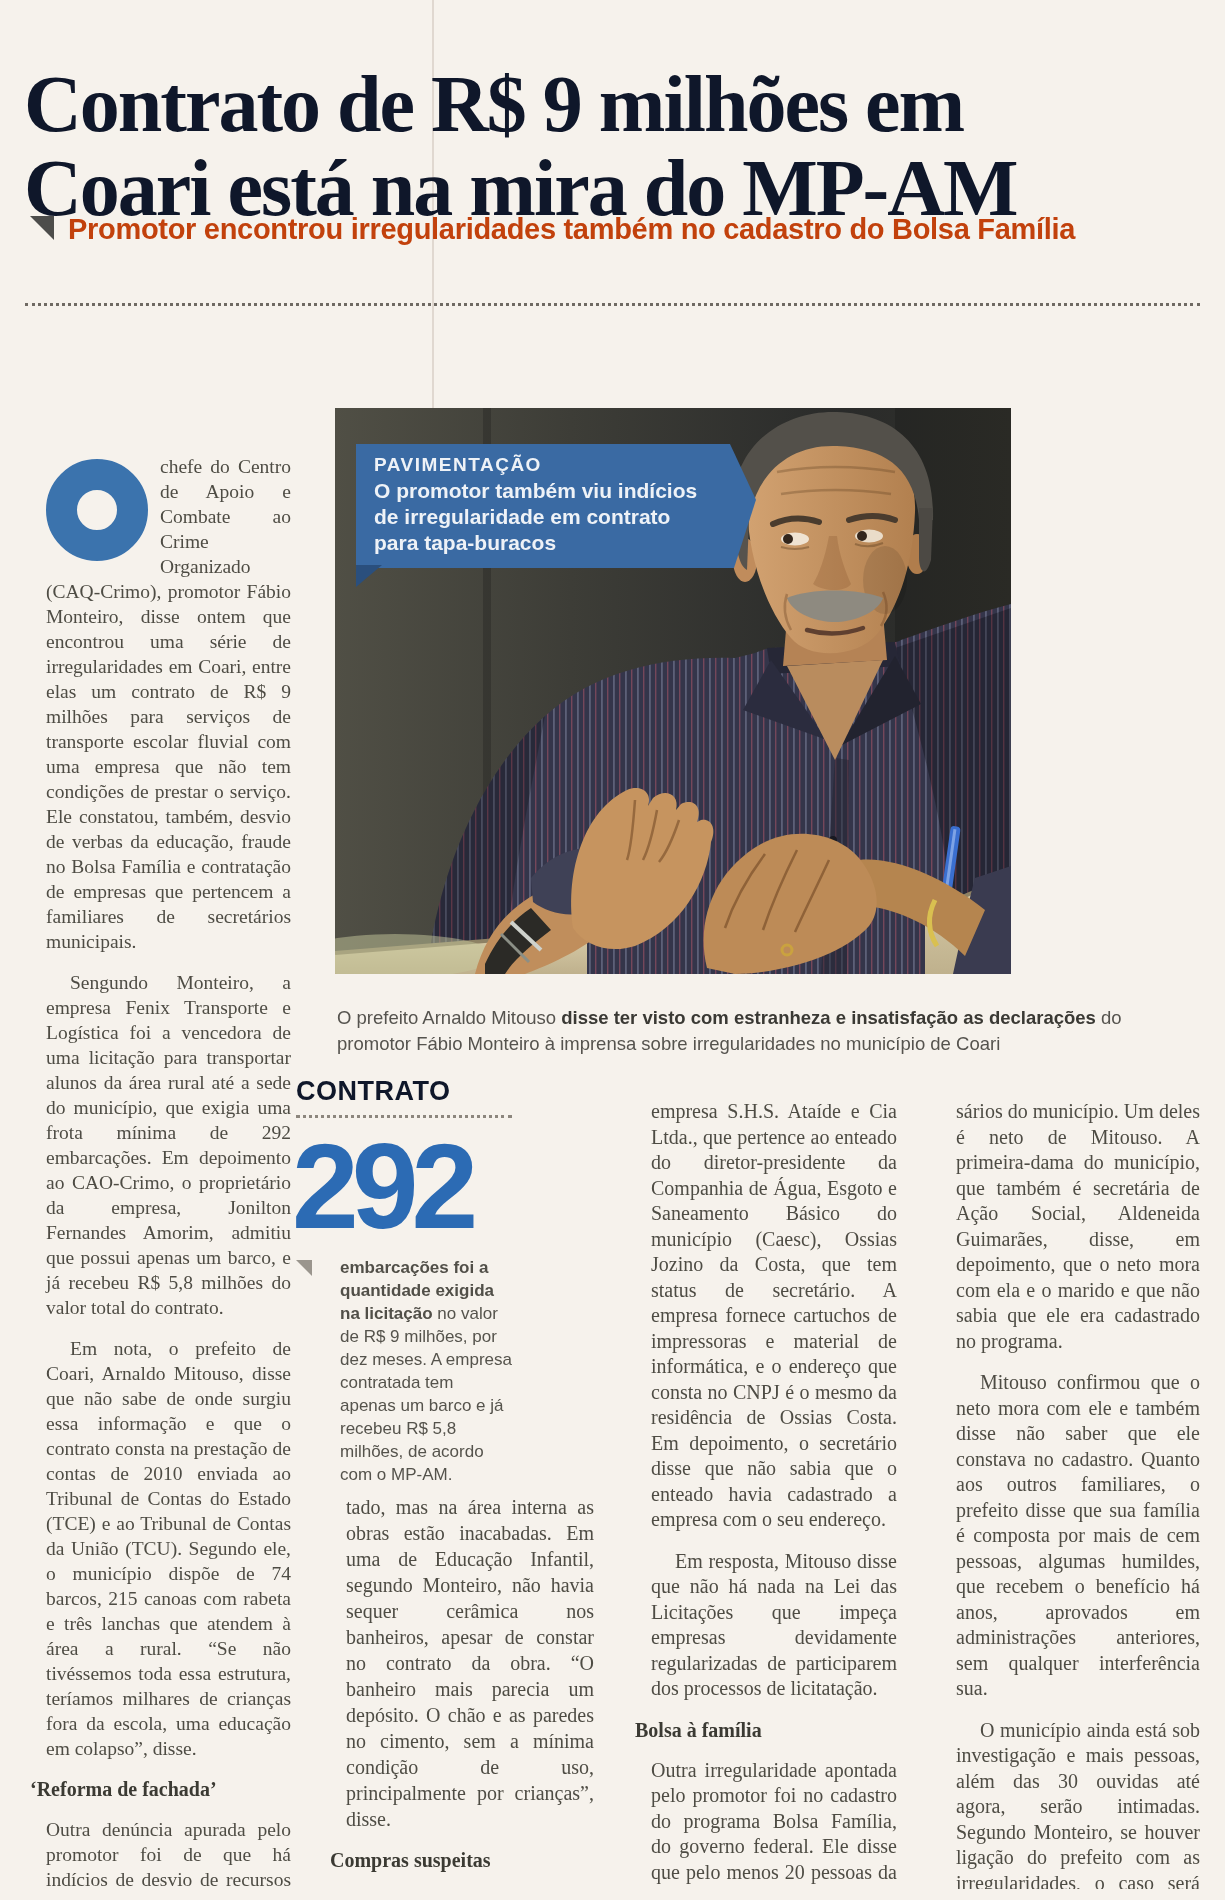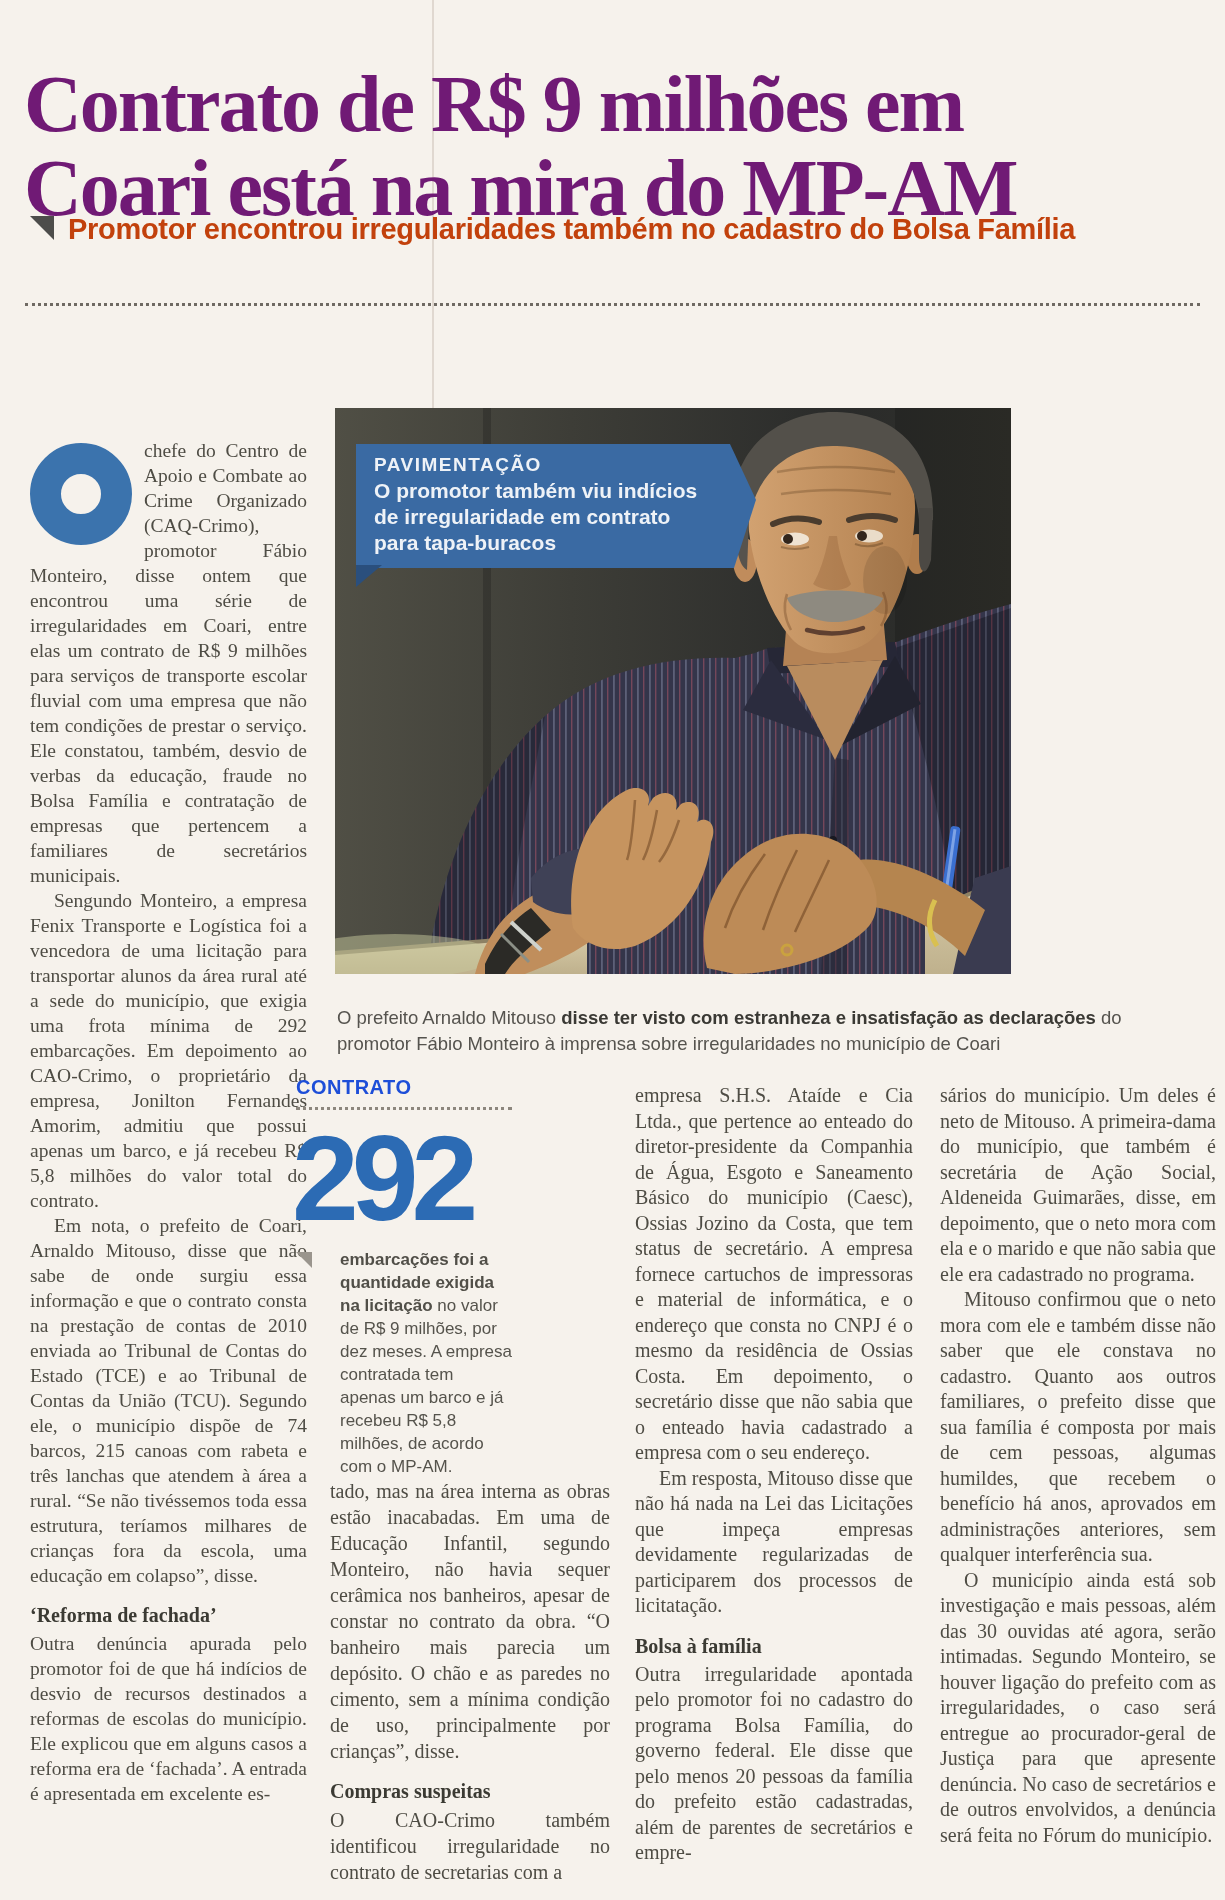--- a/index.html
+++ b/index.html
@@ -7,21 +7,21 @@
     position:relative;width:1225px;height:1900px;margin:0 auto;
     background:#f6f2ec;overflow:hidden;
     font-family:"Liberation Serif", serif;color:#4e4c46;
   }
   .crease{position:absolute;left:432px;top:0;width:2px;height:410px;background:rgba(205,195,185,.55);}
 
   
   .headline{
     position:absolute;left:24px;top:8px;width:1180px;
     font-family:"Liberation Serif", serif;font-weight:bold;
-    font-size:80px;line-height:84px;letter-spacing:-2px;color:#701a75;
+    font-size:80px;line-height:84px;letter-spacing:-2px;color:#0f172a;
   }
   
   .standfirst{position:absolute;left:30px;top:212px;width:1170px;display:flex;align-items:flex-start;}
   .tri-dark{width:0;height:0;border-top:24px solid #4d4d4b;border-left:24px solid transparent;margin:4px 14px 0 0;flex:none;}
   .standfirst-text{
     font-family:"Liberation Sans", sans-serif;font-weight:bold;
     font-size:29px;line-height:34px;color:#c2410c;letter-spacing:-0.3px;
   }
   .rule-dotted{border-top:3px dotted #6f6a63;}
   .rule-top{position:absolute;left:25px;right:25px;top:303px;}
@@ -29,21 +29,21 @@
   
   .byline{position:absolute;left:30px;top:330px;width:250px;
     font-family:"Liberation Sans", sans-serif;font-size:17px;line-height:23px;color:#4a4944;}
   .byline b{color:#38372f;}
   .byline .rule-dotted{margin:6px 0 10px 0;width:228px;}
   .dateline{font-weight:bold;color:#45443c;letter-spacing:.5px;}
 
   
   .col{position:absolute;text-align:justify;overflow:hidden;
     font-size:19.5px;line-height:25px;color:#4e4c44;}
-  .col p{margin:0;text-indent:24px;}
+  .col p{margin:16px;text-indent:24px;}
   .col p.noindent{text-indent:0;}
   .col h4{font-size:20px;line-height:24px;margin:15px 0 4px 0;color:#3b3a33;font-weight:bold;}
   .col-a{left:30px;top:438px;width:277px;height:1452px;}
   .col-b{left:330px;top:1478px;width:280px;height:414px;font-size:20px;line-height:26px;}
   .col-c{left:635px;top:1083px;width:278px;height:806px;font-size:20px;line-height:25.5px;}
   .col-d{left:940px;top:1083px;width:276px;height:806px;font-size:20px;line-height:25.5px;}
 
   .dropcap{
     float:left;width:102px;height:102px;box-sizing:border-box;
     border:31px solid #3b73ad;border-radius:50%;
@@ -66,21 +66,21 @@
     transform:scaleX(-1);
   }
   .caption{
     position:absolute;left:337px;top:986px;width:856px;
     font-family:"Liberation Sans", sans-serif;font-size:18.5px;line-height:26px;color:#55534e;
   }
   .caption b{color:#3a3934;}
 
   
   .feature{position:absolute;left:296px;top:1076px;width:216px;font-family:"Liberation Sans", sans-serif;}
-  .feature-heading{font-size:20px;font-weight:bold;color:#1d4ed8;letter-spacing:.5px;margin:0 0 8px 0;}
+  .feature-heading{font-size:27px;font-weight:bold;color:#0f172a;letter-spacing:.5px;margin:0 0 8px 0;}
   .feature .rule-dotted{border-top-color:#8c867d;margin-bottom:2px;}
   .feature-number{font-size:120px;line-height:112px;font-weight:bold;color:#2c6bb4;letter-spacing:-7px;margin:12px 0 14px -4px;}
   .feature-note{display:flex;gap:20px;}
   .tri-gray{width:0;height:0;border-top:16px solid #9a958d;border-left:16px solid transparent;margin:4px 8px 0 0;flex:none;}
   .feature-note-text{font-size:17px;line-height:23px;color:#55534c;width:186px;}
   .feature-note-text b{color:#514f48;}
 </style>
 </head>
 <body>
 

